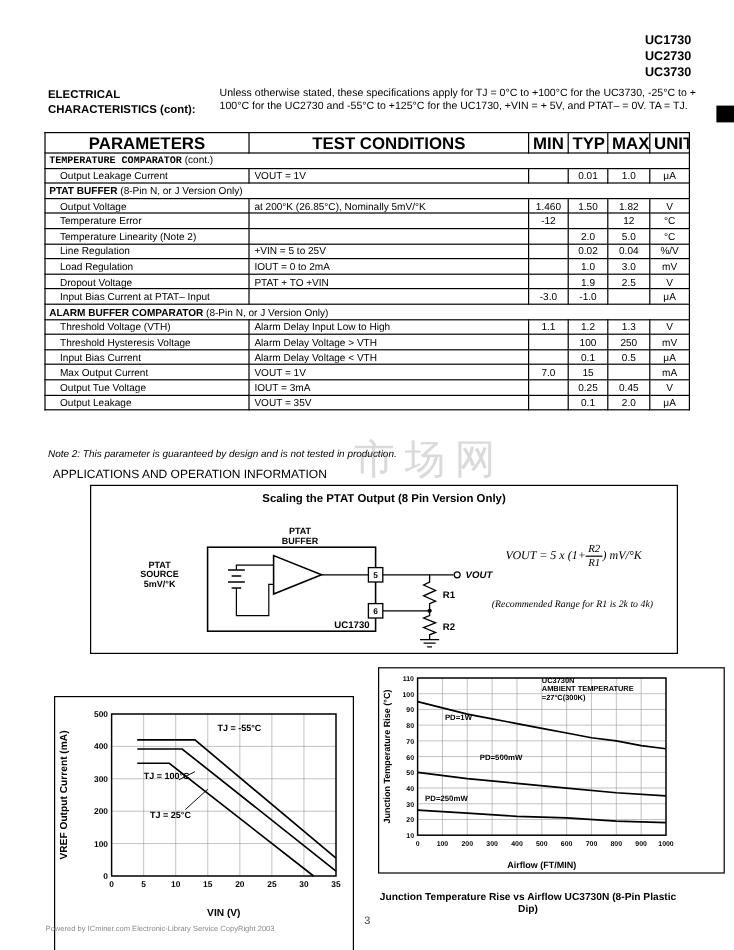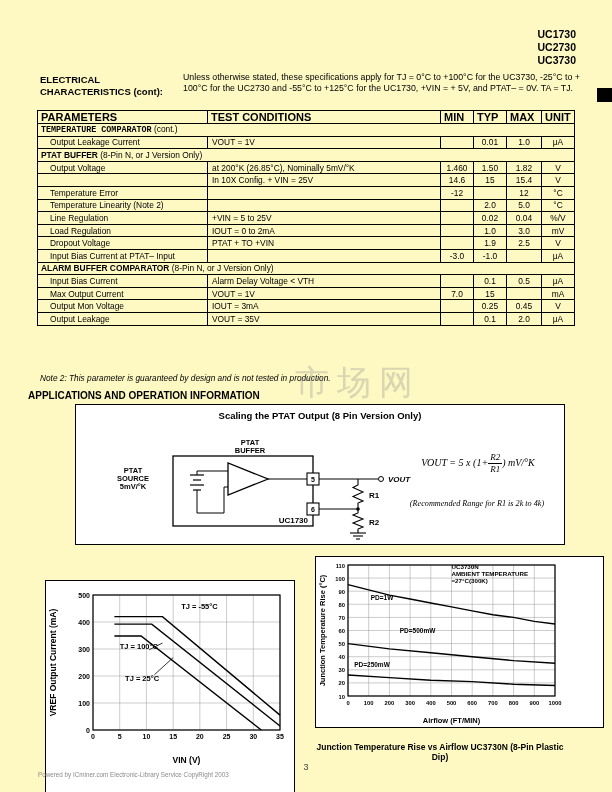--- a/index.html
+++ b/index.html
@@ -1,34 +1,34 @@
 <!DOCTYPE html>
 <html><head>
 <meta charset="utf-8">
 <style>
   * { margin:0; padding:0; box-sizing:border-box; }
   body { background:#e9e9e9; font-family:"Liberation Sans", sans-serif; }
-  .page { position:relative; width:612px; height:792px; background:#fef9c3; margin:0 auto; overflow:hidden; color:#000; }
+  .page { position:relative; width:612px; height:792px; background:#ffffff; margin:0 auto; overflow:hidden; color:#000; }
 
   .partnums { position:absolute; top:28px; right:36px; text-align:right; font-weight:bold; font-size:10.5px; line-height:13px; }
   .corner-mark { position:absolute; top:88px; left:597px; width:15px; height:14px; background:#000; }
 
   .elec-title { position:absolute; left:40px; top:74px; font-weight:bold; font-size:9.5px; line-height:11.5px; }
   .conditions { position:absolute; left:183px; top:72px; width:398px; font-size:8.8px; line-height:10.6px; }
 
   .spec-table { position:absolute; left:37px; top:110px; width:538px; border-collapse:collapse; font-size:8.4px; border:1.5px solid #000; table-layout:fixed; }
   .spec-table th, .spec-table td { border:1px solid #000; height:12.6px; padding:0 3px; vertical-align:middle; overflow:hidden; white-space:nowrap; }
-  .spec-table th { text-align:left; font-size:11px; }
+  .spec-table th { text-align:center; font-size:14px; }
   .spec-table td.cell-param { padding-left:12px; }
   .spec-table td.cell-cond { padding-left:4px; }
   .spec-table td.cell-min, .spec-table td.cell-typ, .spec-table td.cell-max, .spec-table td.cell-unit { text-align:center; padding:0 1px; }
   .spec-table td.section { padding-left:3px; }
 
   .note { position:absolute; left:40px; top:373px; font-style:italic; font-size:8.3px; }
-  .apps-heading { position:absolute; left:28px; top:390px; font-weight:bold; font-size:10px; }
+  .apps-heading { position:absolute; left:44px; top:390px; font-weight:normal; font-size:10px; }
 
   .diagram-box { position:absolute; left:75px; top:404px; width:490px; height:141px; border:1.3px solid #000; background:#fff;padding-left:48px; }
   .diagram-title { position:absolute; top:5px; left:0; width:100%; text-align:center; font-weight:bold; font-size:9.5px; }
   .circuit-svg { position:absolute; left:2px; top:18px; }
   .formula { position:absolute; left:318px; top:48px; width:168px; font-family:"Liberation Serif", serif; font-style:italic; font-size:10px; text-align:center; }
   .frac { display:inline-block; vertical-align:middle; text-align:center; font-size:9px; line-height:1; }
   .frac .num { display:block; border-bottom:1px solid #000; padding:0 2px 1px; }
   .frac .den { display:block; padding-top:1px; }
   .formula-note { position:absolute; left:312px; top:94px; width:178px; font-family:"Liberation Serif", serif; font-style:italic; font-size:8.2px; text-align:center; }
 
@@ -100,28 +100,20 @@
         </tr>
         <tr>
           <td class="cell-param">Output Voltage</td>
           <td class="cell-cond">at 200°K (26.85°C), Nominally 5mV/°K</td>
           <td class="cell-min">1.460</td>
           <td class="cell-typ">1.50</td>
           <td class="cell-max">1.82</td>
           <td class="cell-unit">V</td>
         </tr>
         <tr>
-          <td class="cell-param"></td>
-          <td class="cell-cond">In 10X Config. + VIN = 25V</td>
-          <td class="cell-min">14.6</td>
-          <td class="cell-typ">15</td>
-          <td class="cell-max">15.4</td>
-          <td class="cell-unit">V</td>
-        </tr>
-        <tr>
           <td class="cell-param">Temperature Error</td>
           <td class="cell-cond"></td>
           <td class="cell-min">-12</td>
           <td class="cell-typ"></td>
           <td class="cell-max">12</td>
           <td class="cell-unit">°C</td>
         </tr>
         <tr>
           <td class="cell-param">Temperature Linearity (Note 2)</td>
           <td class="cell-cond"></td>
@@ -159,37 +151,53 @@
           <td class="cell-cond"></td>
           <td class="cell-min">-3.0</td>
           <td class="cell-typ">-1.0</td>
           <td class="cell-max"></td>
           <td class="cell-unit">μA</td>
         </tr>
         <tr>
           <td colspan="6" class="section"><span style="font-weight: bold;">ALARM BUFFER COMPARATOR</span><span> (8-Pin N, or J Version Only)</span></td>
         </tr>
         <tr>
+          <td class="cell-param">Threshold Voltage (VTH)</td>
+          <td class="cell-cond">Alarm Delay Input Low to High</td>
+          <td class="cell-min">1.1</td>
+          <td class="cell-typ">1.2</td>
+          <td class="cell-max">1.3</td>
+          <td class="cell-unit">V</td>
+        </tr>
+        <tr>
+          <td class="cell-param">Threshold Hysteresis Voltage</td>
+          <td class="cell-cond">Alarm Delay Voltage &gt; VTH</td>
+          <td class="cell-min"></td>
+          <td class="cell-typ">100</td>
+          <td class="cell-max">250</td>
+          <td class="cell-unit">mV</td>
+        </tr>
+        <tr>
           <td class="cell-param">Input Bias Current</td>
           <td class="cell-cond">Alarm Delay Voltage &lt; VTH</td>
           <td class="cell-min"></td>
           <td class="cell-typ">0.1</td>
           <td class="cell-max">0.5</td>
           <td class="cell-unit">μA</td>
         </tr>
         <tr>
           <td class="cell-param">Max Output Current</td>
           <td class="cell-cond">VOUT = 1V</td>
           <td class="cell-min">7.0</td>
           <td class="cell-typ">15</td>
           <td class="cell-max"></td>
           <td class="cell-unit">mA</td>
         </tr>
         <tr>
-          <td class="cell-param">Output Mon Voltage</td>
+          <td class="cell-param">Output Tue Voltage</td>
           <td class="cell-cond">IOUT = 3mA</td>
           <td class="cell-min"></td>
           <td class="cell-typ">0.25</td>
           <td class="cell-max">0.45</td>
           <td class="cell-unit">V</td>
         </tr>
         <tr>
           <td class="cell-param">Output Leakage</td>
           <td class="cell-cond">VOUT = 35V</td>
           <td class="cell-min"></td>

